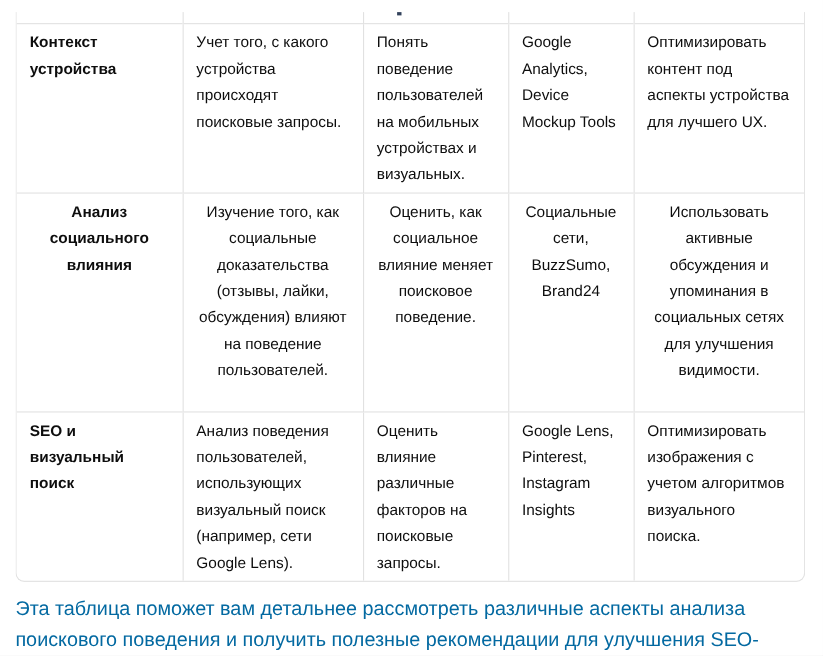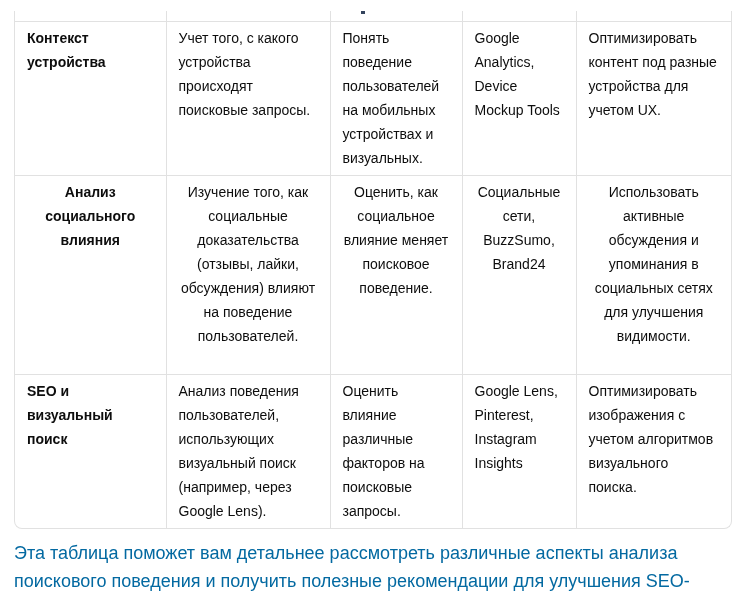--- a/index.html
+++ b/index.html
@@ -86,32 +86,32 @@
               <span class="clipped-glyph"></span>
             </td>
           <td></td>
           <td></td>
         </tr>
         <tr class="row-1">
           <td class="rowhead">Контекст устройства</td>
           <td>Учет того, с какого устройства происходят поисковые запросы.</td>
           <td>Понять поведение пользователей на мобильных устройствах и визуальных.</td>
           <td>Google Analytics, Device Mockup Tools</td>
-          <td>Оптимизировать контент под разные устройства для учетом UX.</td>
+          <td>Оптимизировать контент под аспекты устройства для лучшего UX.</td>
         </tr>
         <tr class="row-2">
           <td class="rowhead">Анализ социального влияния</td>
           <td>Изучение того, как социальные доказательства (отзывы, лайки, обсуждения) влияют на поведение пользователей.</td>
           <td>Оценить, как социальное влияние меняет поисковое поведение.</td>
           <td>Социальные сети, BuzzSumo, Brand24</td>
           <td>Использовать активные обсуждения и упоминания в социальных сетях для улучшения видимости.</td>
         </tr>
         <tr class="row-3">
           <td class="rowhead">SEO и визуальный поиск</td>
-          <td>Анализ поведения пользователей, использующих визуальный поиск (например, через Google Lens).</td>
+          <td>Анализ поведения пользователей, использующих визуальный поиск (например, сети Google Lens).</td>
           <td>Оценить влияние различные факторов на поисковые запросы.</td>
           <td>Google Lens, Pinterest, Instagram Insights</td>
           <td>Оптимизировать изображения с учетом алгоритмов визуального поиска.</td>
         </tr>
       </tbody>
     </table>
   </div>
 
   <p class="closing-paragraph">Эта таблица поможет вам детальнее рассмотреть различные аспекты анализа поискового поведения и получить полезные рекомендации для улучшения SEO-стратегии.</p>
 

